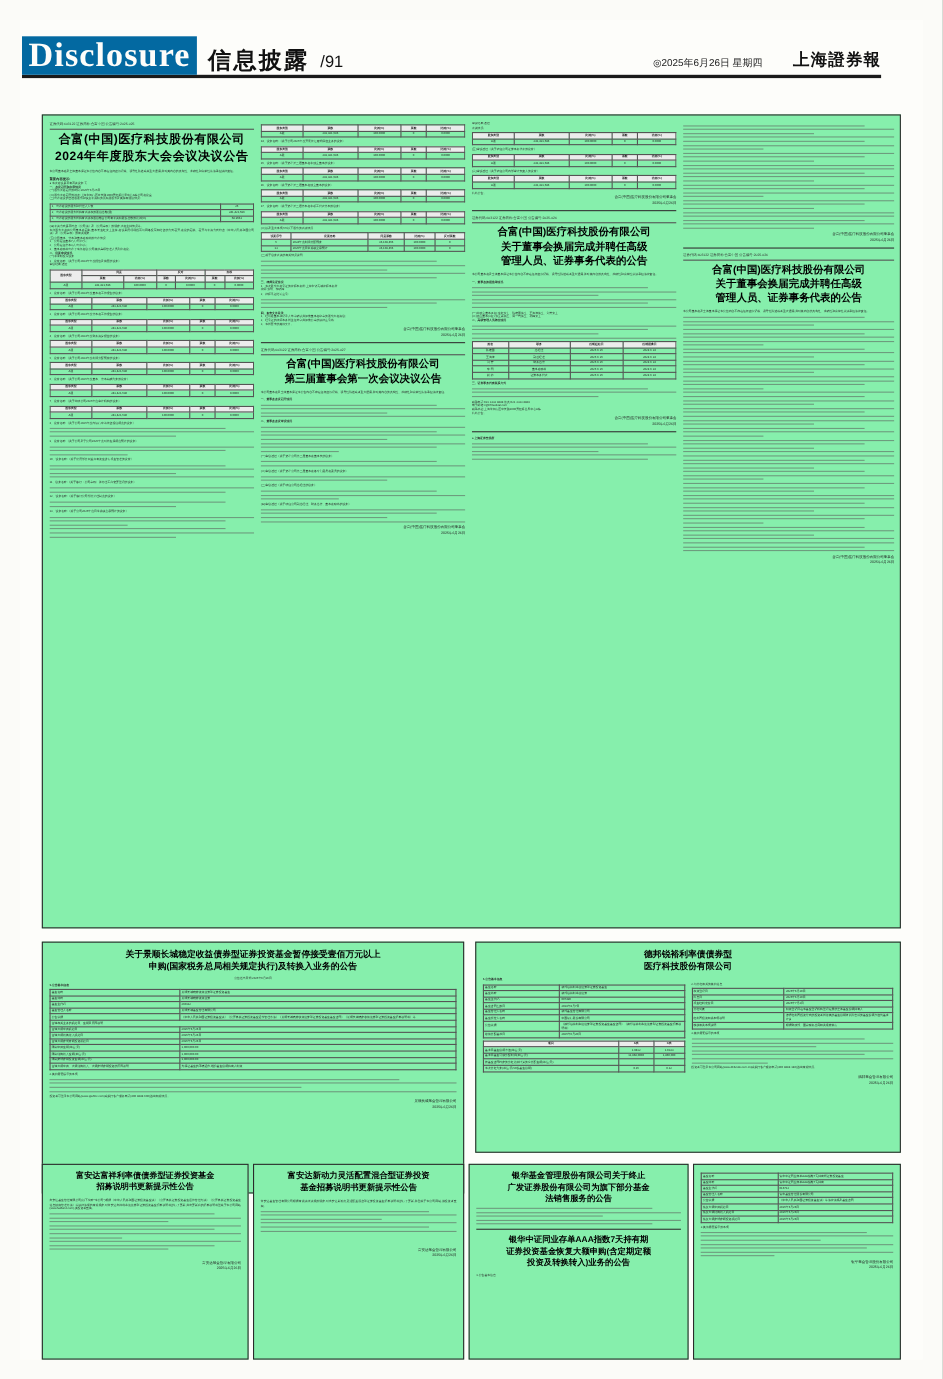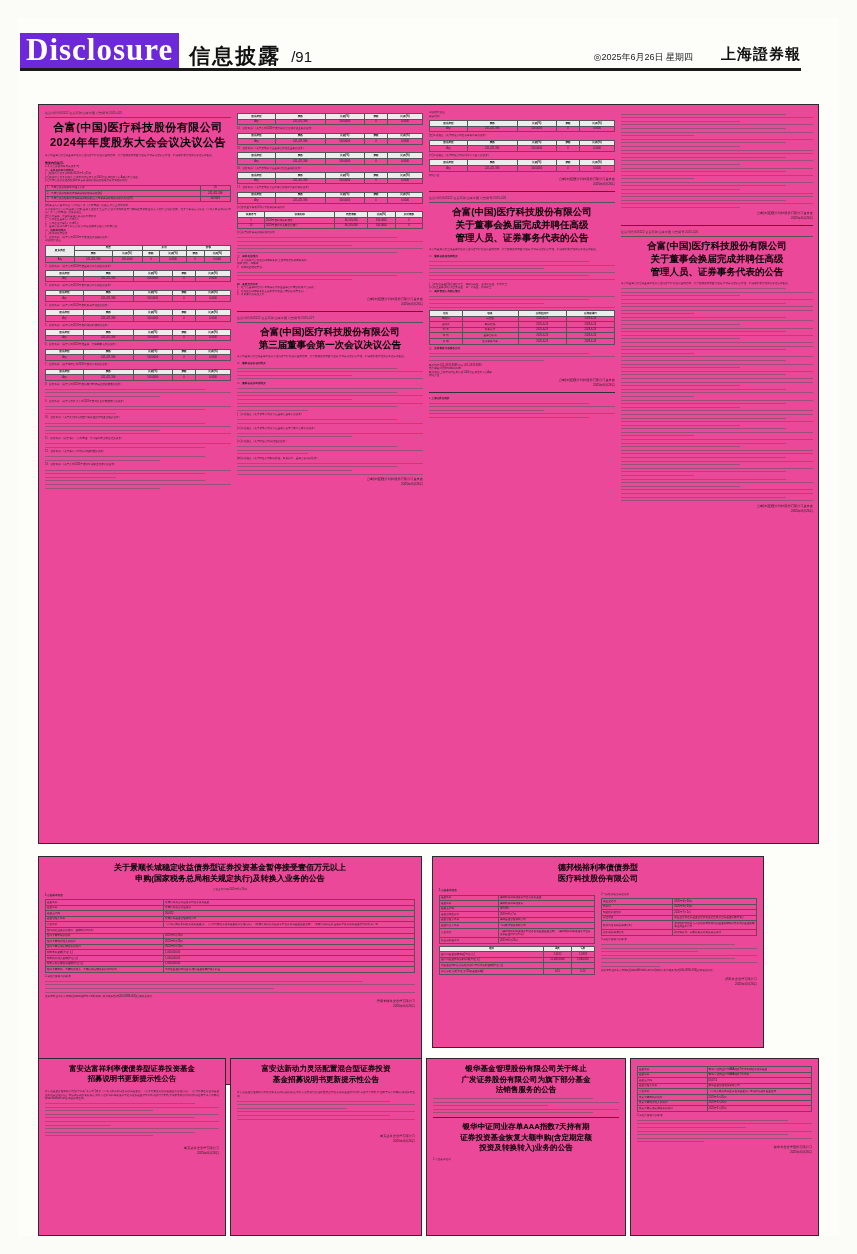--- a/index.html
+++ b/index.html
@@ -10,30 +10,30 @@
   }
   .sheet{position:absolute;left:18px;top:18px;width:821px;height:1218px;background:#fdfdfa;}
 
   
   .masthead{position:absolute;left:20px;top:22px;width:781px;height:46px;
     border-bottom:3px solid #1a1a1a;display:flex;align-items:flex-end;}
   .mh-left{display:flex;align-items:flex-end;gap:10px;}
   .mh-disclosure{
     font-family:"Liberation Serif","DejaVu Serif",serif;
     font-size:31px;font-weight:700;letter-spacing:1px;color:#111;
-    background:#6d28d9;color:#fdfdfa;padding:1px 6px 3px 6px;line-height:1;
+    background:#0369a1;color:#fdfdfa;padding:1px 6px 3px 6px;line-height:1;
   }
   .mh-cn{font-size:21px;font-weight:700;color:#111;letter-spacing:2px;line-height:1;padding-bottom:2px;}
   .mh-page{font-size:15px;color:#111;padding-bottom:3px;}
   .mh-right{margin-left:auto;display:flex;align-items:flex-end;gap:28px;padding-bottom:4px;}
   .mh-date{font-size:9px;color:#222;}
   .mh-paper{font-family:Liberation Sans, sans-serif;font-size:15px;font-weight:700;color:#111;letter-spacing:1px;}
 
   
-  .frame{position:absolute;border:1px solid #2b2b2b;background:#ec4899;box-sizing:border-box;overflow:hidden;}
+  .frame{position:absolute;border:1px solid #2b2b2b;background:#86efac;box-sizing:border-box;overflow:hidden;}
   .col{position:absolute;box-sizing:border-box;overflow:hidden;}
 
   .tiny{font-size:2.6px;line-height:3.5px;color:#2a2a2a;text-align:justify;}
   .tiny2{font-size:3px;line-height:4.1px;color:#242424;text-align:justify;}
   .meta{font-size:3.1px;line-height:4.4px;color:#333;}
   .ttl-lg{font-size:11px;font-weight:700;text-align:center;color:#000;letter-spacing:.5px;line-height:15px;}
   .ttl-md{font-size:9.5px;font-weight:700;text-align:center;color:#000;line-height:13px;}
   .ttl-sm{font-size:8px;font-weight:700;text-align:center;color:#000;line-height:11px;}
   .sig{font-size:3.2px;text-align:right;color:#222;line-height:5px;}
   .hr-thin{border-top:1px solid #555;margin:2px 0;height:0;}
@@ -826,21 +826,21 @@
           <i></i>
           <i class="s"></i>
           <i></i>
         </div>
       <div class="tiny">投资者可登录本公司网站(www.igwfmc.com)或拨打客户服务电话(400-8888-606)咨询相关情况。</div>
       <div class="sig">景顺长城基金管理有限公司</div>
       <div class="sig">2025年6月26日</div>
     </div>
   </div>
 
-  <div class="frame" style="left:432px;top:856px;width:332px;height:192px;">
+  <div class="frame" style="left:432px;top:856px;width:387px;height:192px;">
     <div class="pad">
       <div class="ttl-sm">德邦锐裕利率债债券型</div>
       <div class="ttl-sm">医疗科技股份有限公司</div>
       <div class="tiny b" style="margin-top:5px">1.公告基本信息</div>
       <div style="display:flex;gap:6px;">
         <div style="flex:1">
           <table class="mini">
             <tbody>
                 <tr>
                   <td class="l" style="width:38%">基金名称</td>

